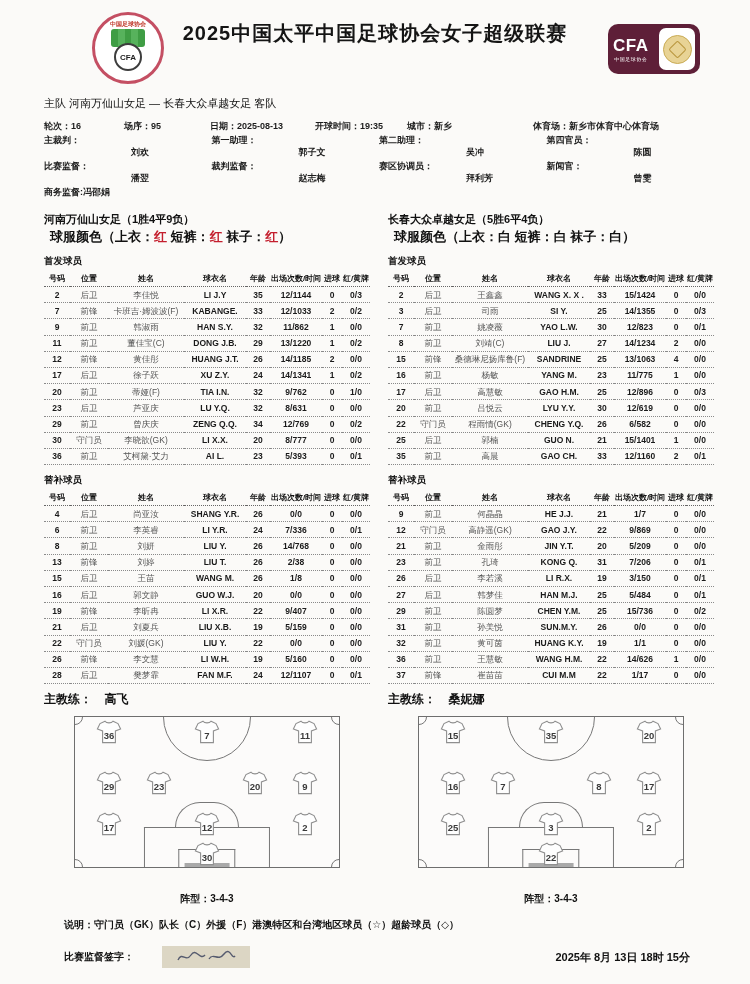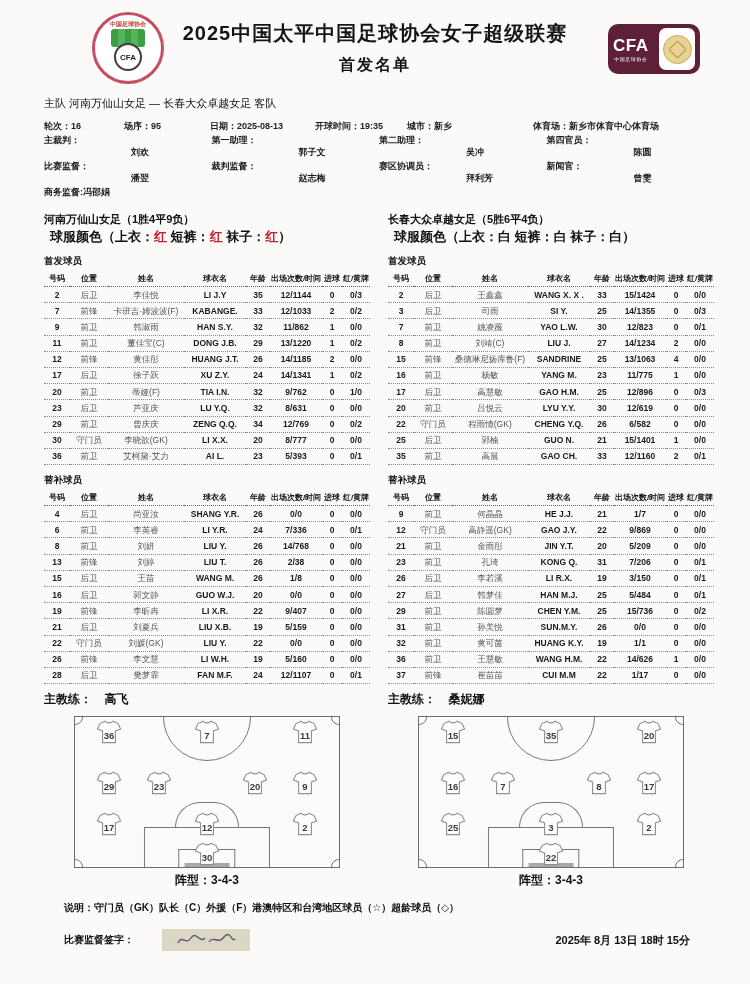--- a/index.html
+++ b/index.html
@@ -53,21 +53,21 @@
   .pitch{position:relative;width:264px;height:150px;border:1.2px solid #6e6e6e;background:#fcfbfa;overflow:hidden;}
   .cc{position:absolute;left:50%;top:0;width:86px;height:86px;transform:translate(-50%,-50%);border:1.2px solid #777;border-radius:50%;}
   .pbox{position:absolute;left:50%;bottom:-1px;transform:translateX(-50%);width:47%;height:27%;border:1.2px solid #777;border-bottom:none;}
   .gbox{position:absolute;left:50%;bottom:-1px;transform:translateX(-50%);width:21%;height:12%;border:1.2px solid #777;border-bottom:none;}
   .parc{position:absolute;left:50%;bottom:27%;transform:translateX(-50%);width:62px;height:24px;border:1.2px solid #777;border-bottom:none;border-radius:62px 62px 0 0;}
   .goalbar{position:absolute;left:50%;bottom:-2px;transform:translateX(-50%);width:17%;height:6px;background:#a9a9a9;}
   .corner{position:absolute;width:14px;height:14px;border:1.2px solid #777;border-radius:50%;}
   .corner.tl{left:-8px;top:-8px;} .corner.tr{right:-8px;top:-8px;}
   .corner.bl{left:-8px;bottom:-8px;} .corner.br{right:-8px;bottom:-8px;}
   .jersey{position:absolute;transform:translate(-50%,-50%);z-index:3;line-height:0;}
-  .formation-label{font-size:12px;font-weight:800;color:#111;margin-top:4px;}
+  .formation-label{font-size:10px;font-weight:800;color:#111;margin-top:24px;}
   
   .note{padding:0 36px 0 64px;margin-top:12px;font-size:10px;font-weight:800;color:#111;}
   .sigrow{display:flex;align-items:center;padding:0 60px 0 64px;margin-top:14px;}
   .siglabel{font-size:10px;font-weight:800;color:#111;}
   .sigbox{display:inline-flex;align-items:center;justify-content:center;background:#dcd6c4;width:88px;height:22px;margin-left:28px;}
   .sigdate{margin-left:auto;font-size:11px;font-weight:800;color:#111;}
   .sponsors{display:flex;align-items:center;justify-content:space-between;padding:0 62px 0 76px;margin-top:26px;height:48px;}
   .yibao-blob{display:inline-block;background:linear-gradient(100deg,#56b42c,#2f8f1f);color:#fff;font-weight:800;font-size:15px;padding:7px 13px;border-radius:50% 50% 45% 55%/55% 60% 40% 45%;}
   .sp-select{font-size:19px;font-weight:900;color:#141414;letter-spacing:.5px;transform:scaleY(1.15);}
   .sp-taiping{display:flex;align-items:center;gap:6px;}
@@ -85,21 +85,20 @@
 <div class="paper">
 
   <div class="header">
     <div class="logo">
       <div class="logo-arc">中国足球协会</div>
       <div class="logo-field"></div>
       <div class="logo-ball">CFA</div>
     </div>
     <div class="titles">
       <div class="title">2025中国太平中国足球协会女子超级联赛</div>
-      <div class="subtitle">首发名单</div>
     </div>
     <div class="badge">
       <div class="badge-left">
         <div class="badge-cfa">CFA</div>
         <div class="badge-sub">中国足球协会</div>
       </div>
       <div class="emblem-box">
         <div class="emblem"></div>
       </div>
     </div>

